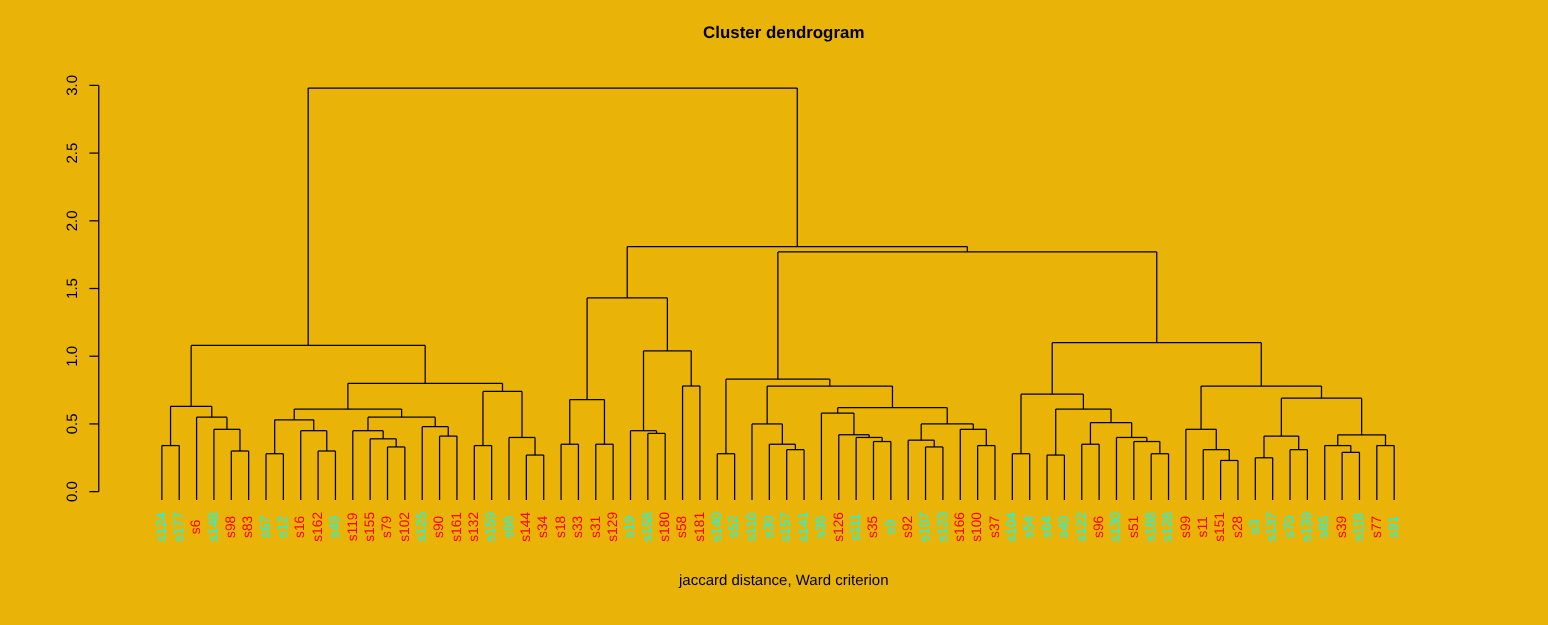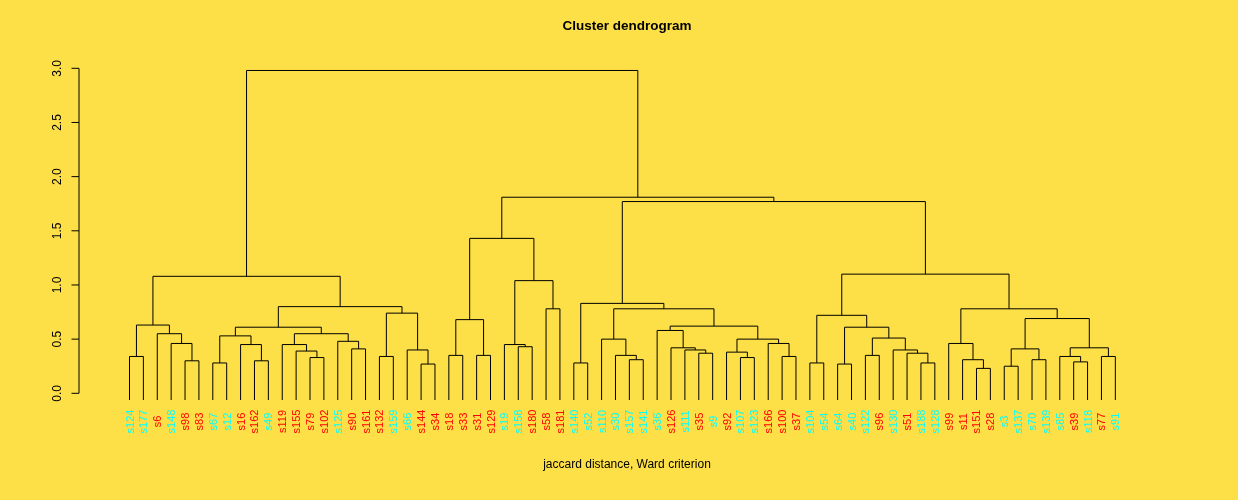--- a/index.html
+++ b/index.html
@@ -1,16 +1,16 @@
 <!DOCTYPE html>
 <html><head>
 <meta charset="utf-8">
 <style>
   html,body{margin:0;padding:0;background:#ffffff;}
-  .canvas{position:relative;width:1238px;height:500px;background:#fde047;overflow:hidden;
+  .canvas{position:relative;width:1238px;height:500px;background:#eab308;overflow:hidden;
           font-family:"Liberation Sans", sans-serif;}
   svg text{font-family:"Liberation Sans", sans-serif;}
   .title{font-size:13.5px;font-weight:bold;fill:#000000;}
   .subtitle{font-size:12px;fill:#000000;}
   .ticklab{font-size:12px;fill:#000000;}
   .leaflab{font-size:11px;}
 </style>
 </head>
 <body>
 

